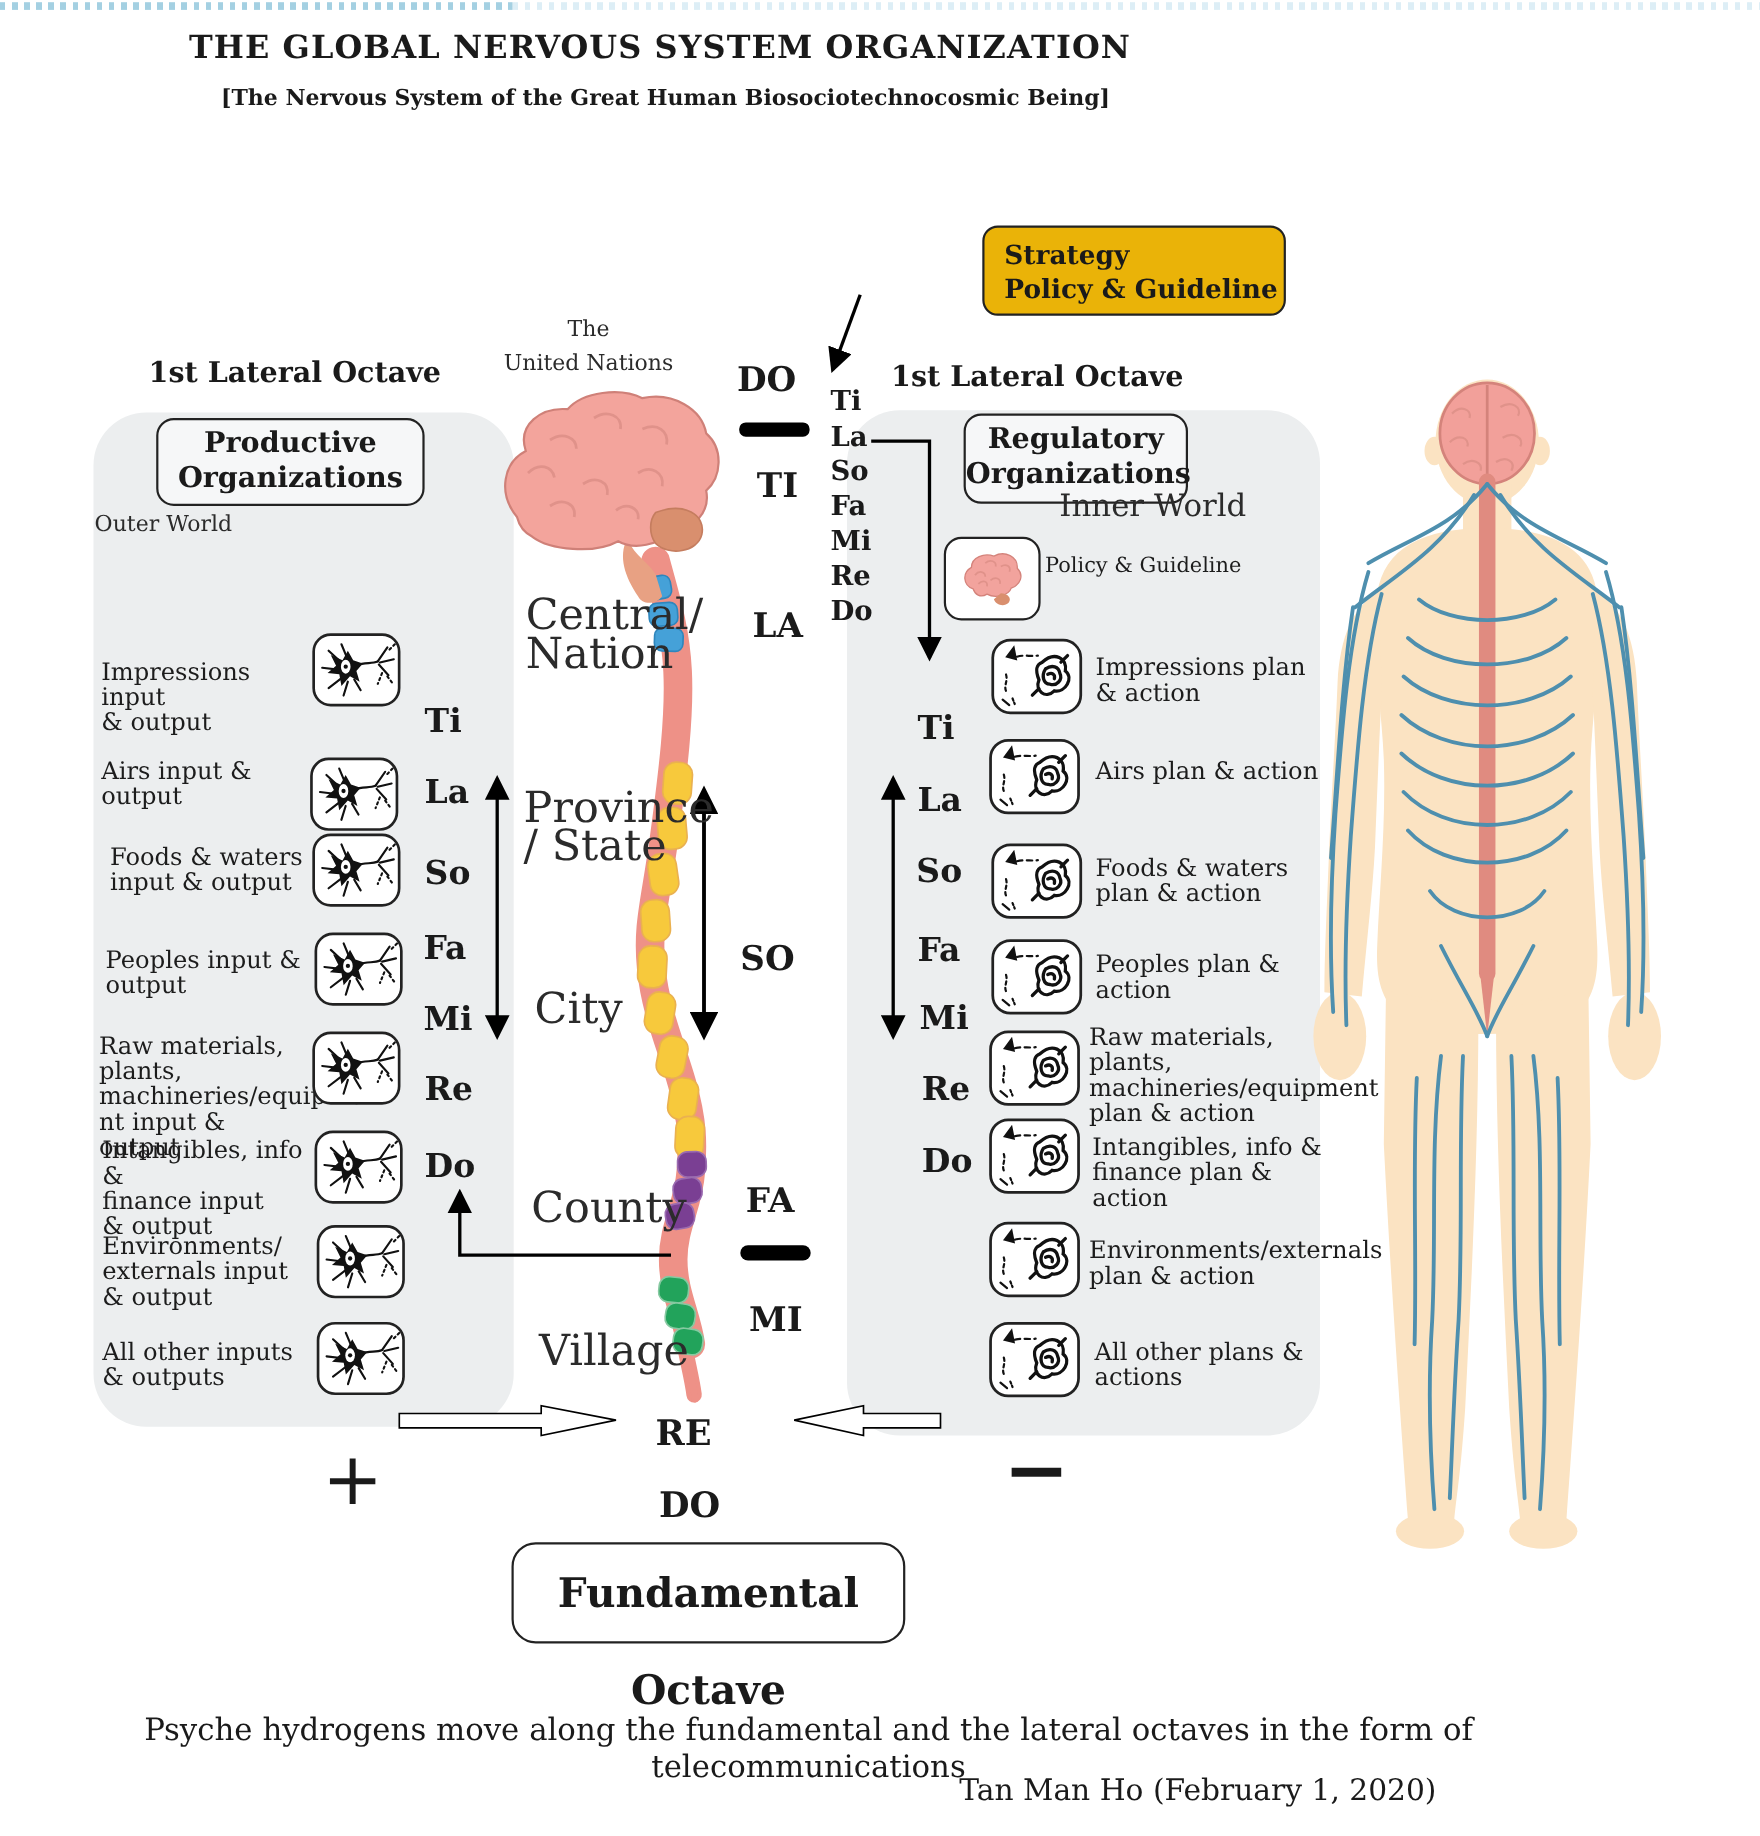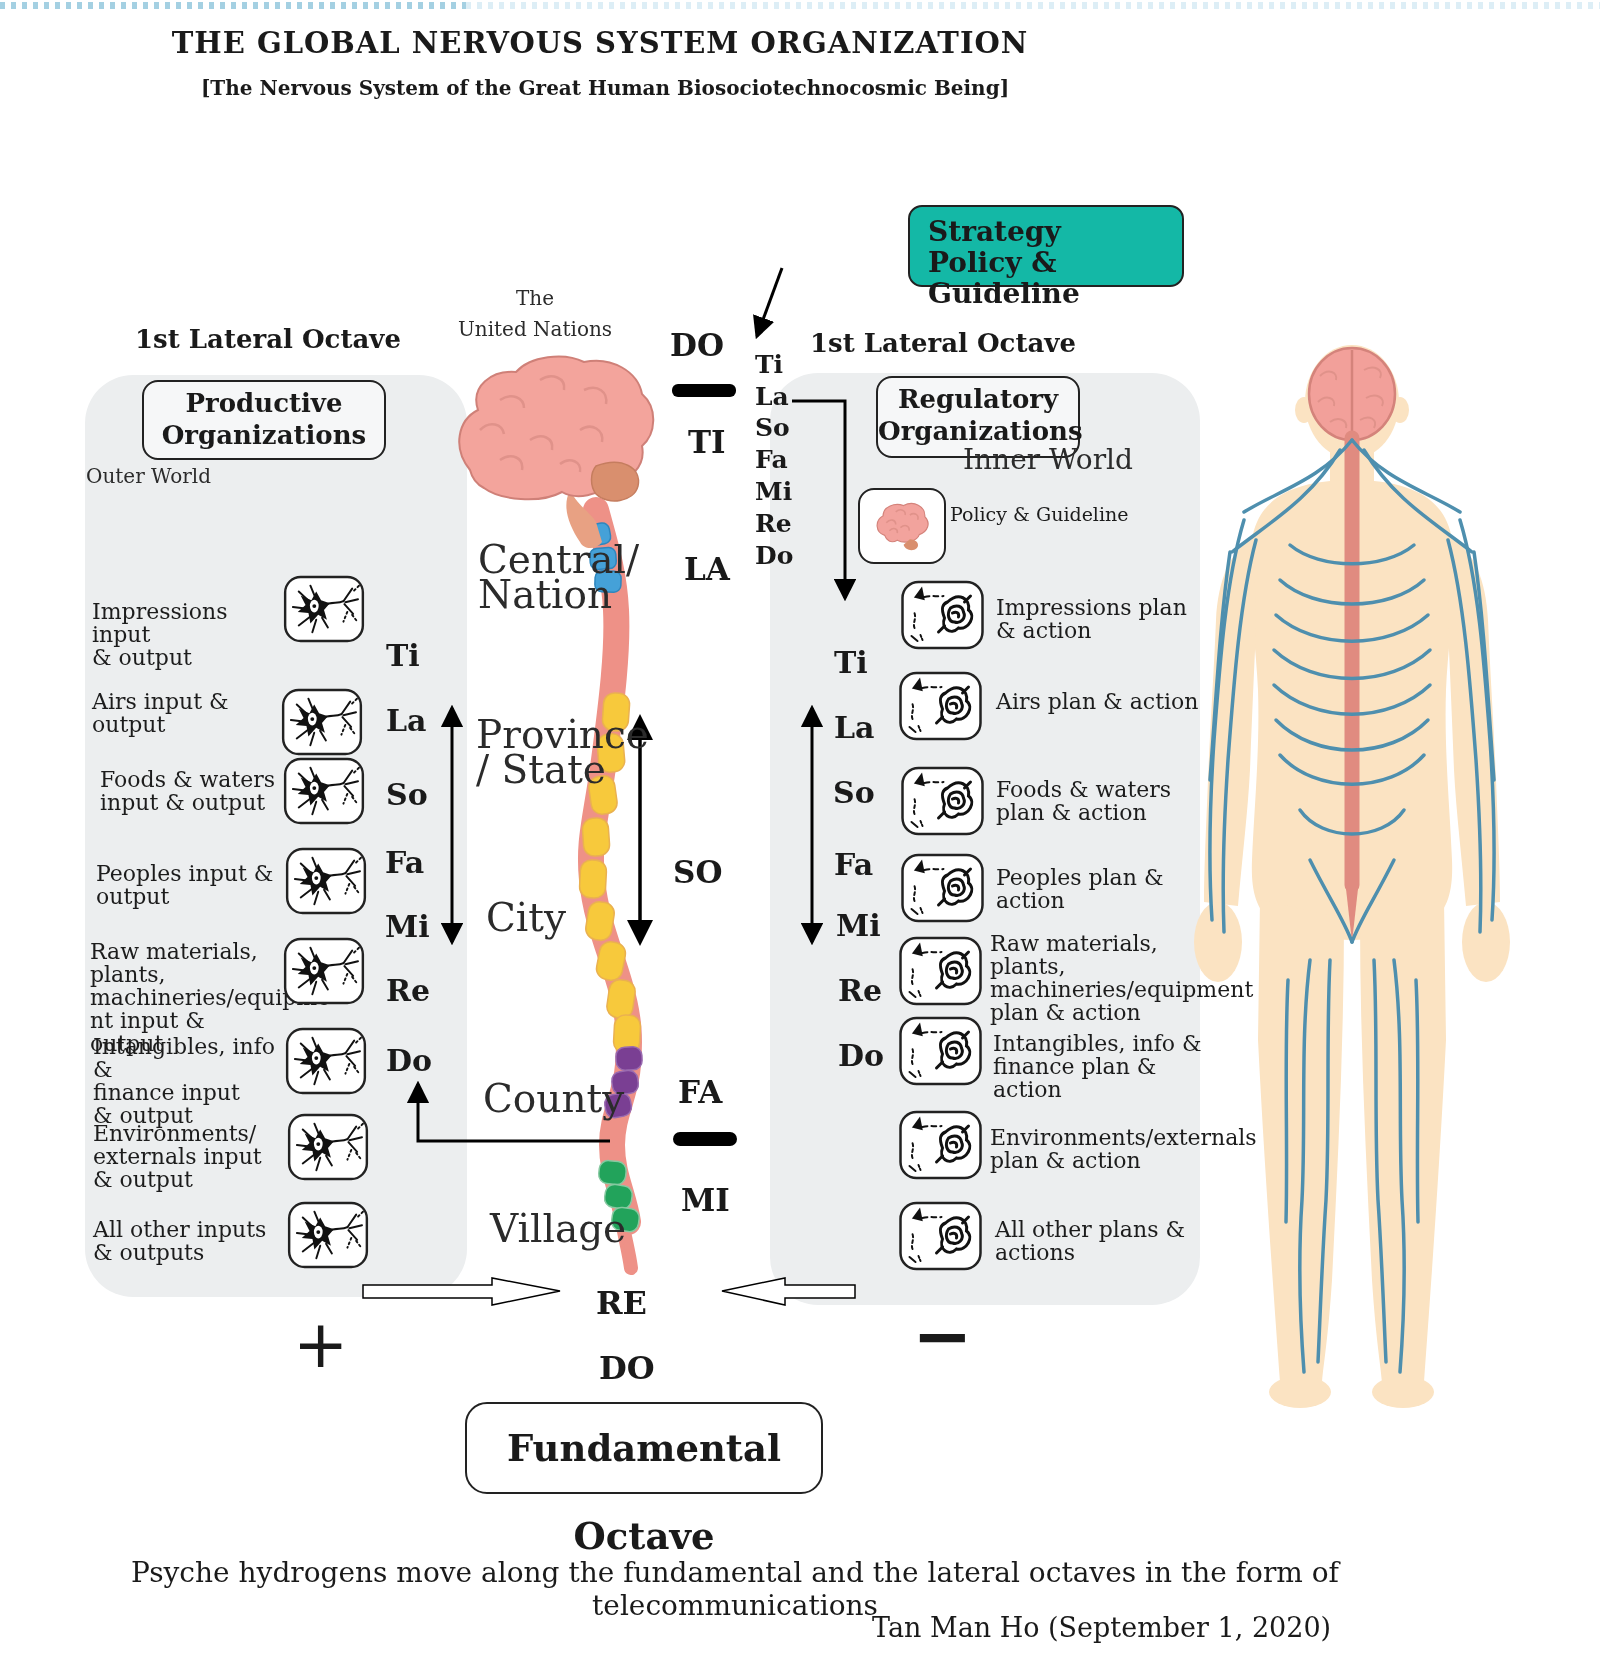--- a/index.html
+++ b/index.html
@@ -6,22 +6,22 @@
   #canvas{position:relative;width:1600px;height:1669px;background:#fff;overflow:hidden;
           font-family:"DejaVu Serif", serif;color:#1a1a1a;}
   .abs{position:absolute;}
   .ml{white-space:pre-line;}
   .center{text-align:center;}
   .panel{position:absolute;background:#eceeef;border-radius:48px;}
   .title{font-weight:bold;font-size:29px;letter-spacing:1px;}
   .subtitle{font-weight:bold;font-size:20px;}
   .orgbox{position:absolute;border:2px solid #222;border-radius:16px;background:#f6f7f8;
           font-weight:bold;font-size:26px;line-height:32px;text-align:center;}
-  .stratbox{position:absolute;border:2px solid #222;border-radius:14px;background:#14b8a6;
-          font-weight:bold;font-size:28px;line-height:31px;padding:9px 0 0 18px;margin-left:15px;}
+  .stratbox{position:absolute;border:2px solid #222;border-radius:14px;background:#eab308;
+          font-weight:bold;font-size:24px;line-height:31px;padding:9px 0 0 18px;}
   .heading{font-weight:bold;font-size:26px;}
   .world{font-size:20px;color:#2b2b2b;}
   .item{font-size:22px;line-height:23px;color:#1c1c1c;}
   .bignote{font-weight:bold;font-size:31px;}
   .colnote{font-weight:bold;font-size:30px;}
   .smallnote{font-weight:bold;font-size:25px;}
   .region{font-size:39px;color:#2b2b2b;line-height:35px;}
   .sign{font-family:"DejaVu Sans",sans-serif;line-height:1;}
   .footer-caption{font-weight:normal;font-size:28px;}
   .footer-author{font-size:27px;}
@@ -386,15 +386,15 @@
   <span class="abs colnote" style="left:836px;top:908px;">Mi</span>
   <span class="abs colnote" style="left:838px;top:973px;">Re</span>
   <span class="abs colnote" style="left:838px;top:1038px;">Do</span>
 
   <span class="abs sign" style="left:293px;top:1312px;font-size:66px;">+</span>
   <span class="abs sign" style="left:912px;top:1300px;font-size:72px;font-weight:bold;">−</span>
   <div class="abs center" style="left:465px;top:1402px;width:354px;height:88px;border:2px solid #222;border-radius:22px;background:#fff;
        font-weight:bold;font-size:37px;line-height:88px;">Fundamental Octave</div>
 
   <div class="abs footer-caption center" style="left:30px;top:1556px;width:1410px;">Psyche hydrogens move along the fundamental and the lateral octaves in the form of telecommunications</div>
-  <div class="abs footer-author" style="left:872px;top:1612px;">Tan Man Ho (September 1, 2020)</div>
+  <div class="abs footer-author" style="left:872px;top:1612px;">Tan Man Ho (February 1, 2020)</div>
 
 </div>
 
 </body></html>

